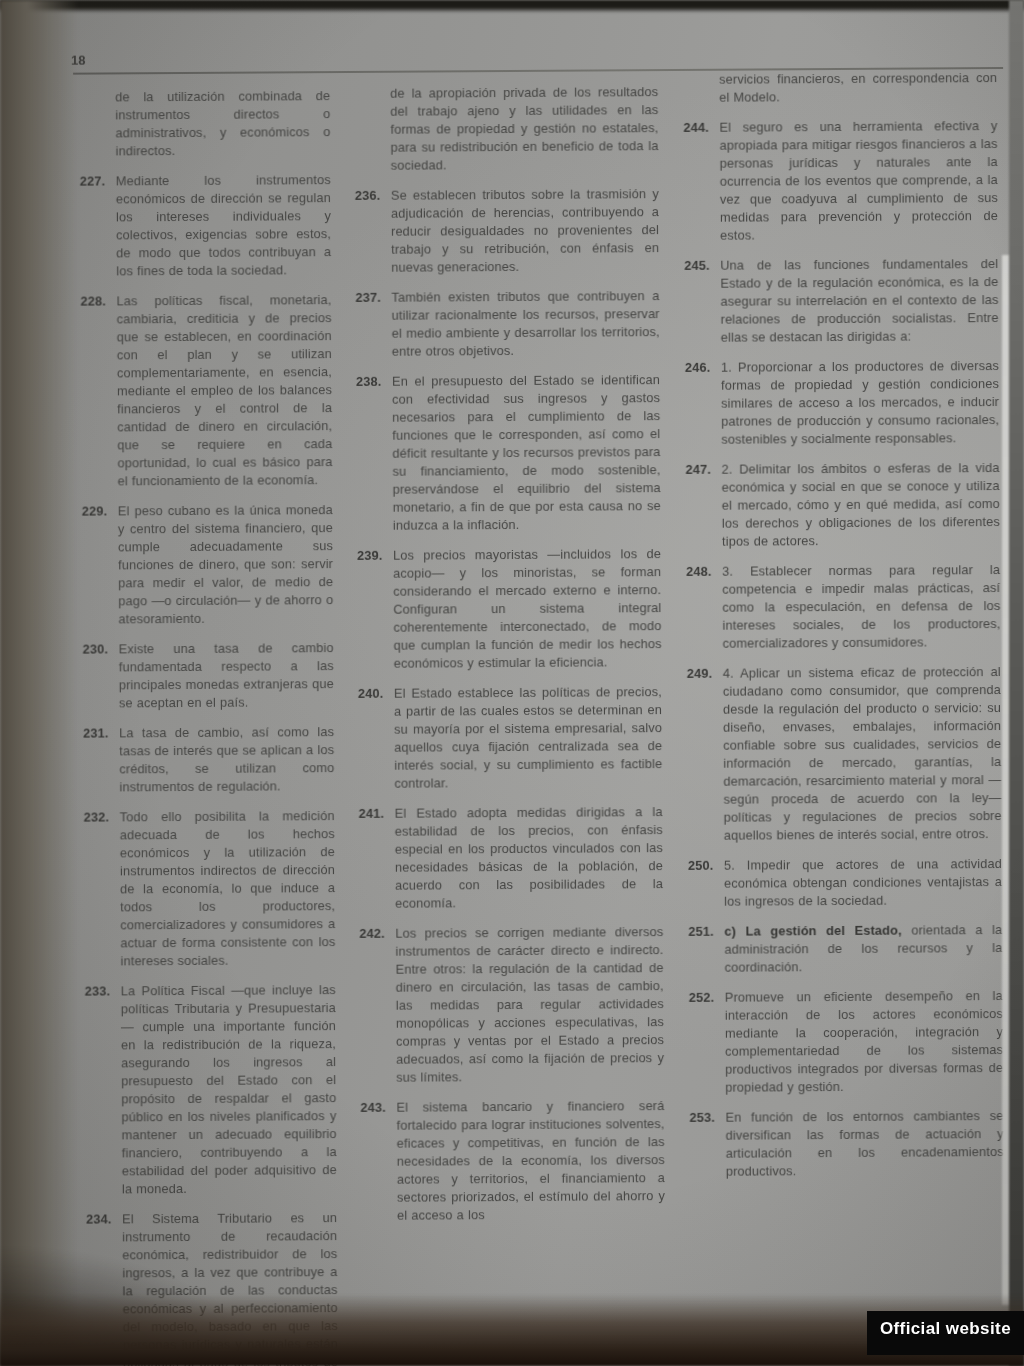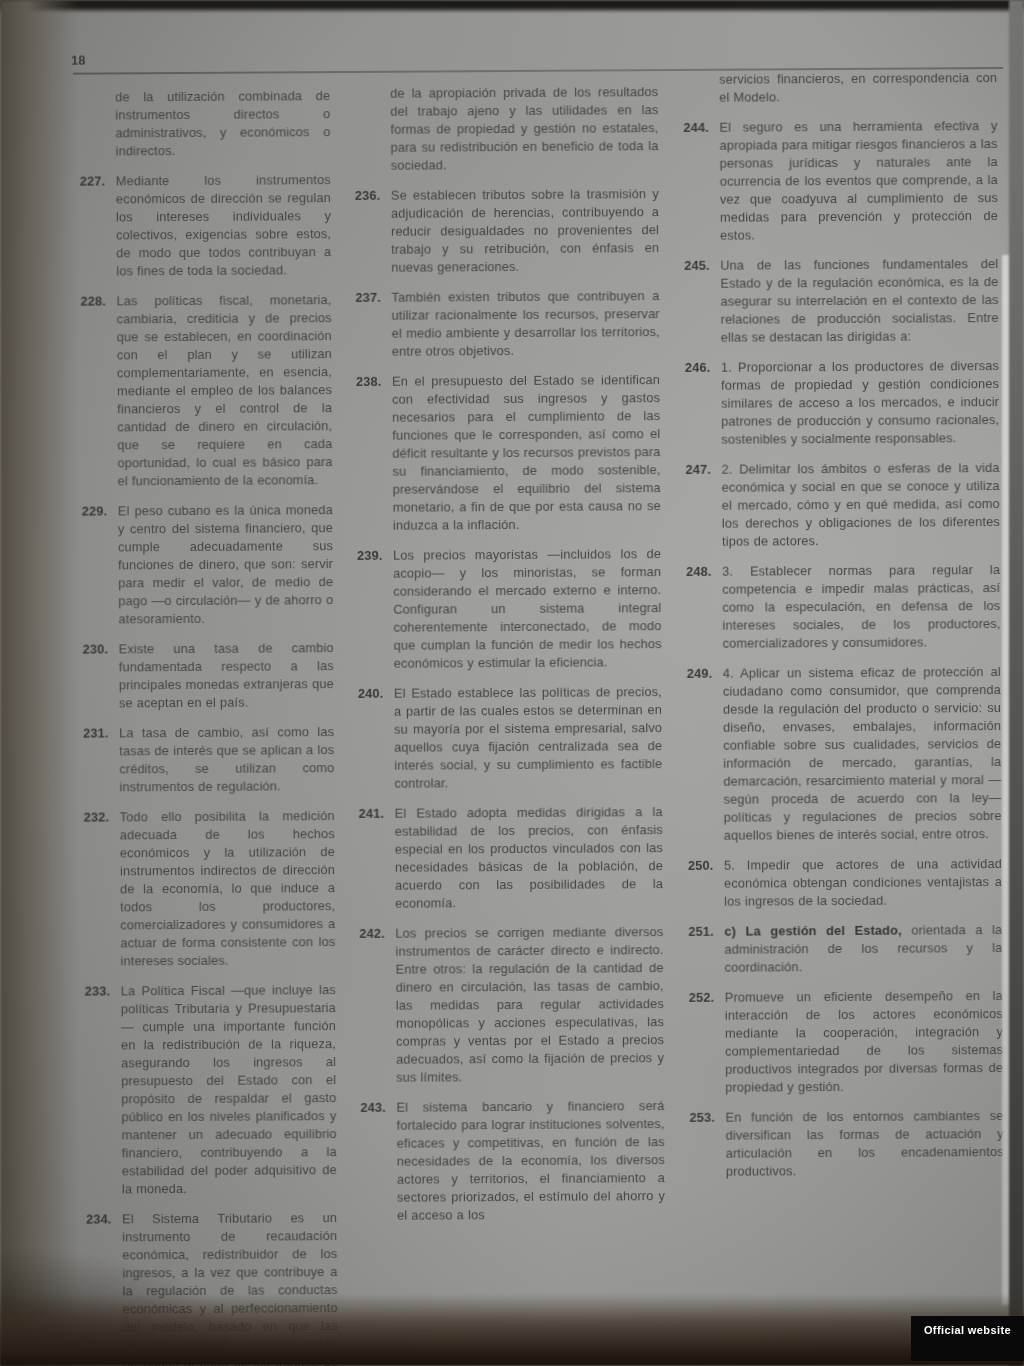--- a/index.html
+++ b/index.html
@@ -52,24 +52,24 @@
     text-align:justify;letter-spacing:.12px;word-spacing:.4px;
     filter:blur(.48px);
   }
   #col1{left:82px;top:86px;width:251px;}
   #col2{left:357px;top:84px;width:304px;}
   #col3{left:686px;top:72px;width:314px;}
   .para{position:relative;padding-left:36px;margin-bottom:12px;}
   .para .num{position:absolute;left:0;top:0;font-weight:bold;color:#3a3a38;}
   .para b{font-weight:bold;color:#353533;}
   .watermark{
-    position:absolute;right:0;bottom:5px;
+    position:absolute;right:0;bottom:11px;
     background:#090909;color:#ffffff;
-    font-size:11px;font-weight:bold;letter-spacing:.4px;
-    padding:8px 13px 25px 13px;
+    font-size:17px;font-weight:bold;letter-spacing:.4px;
+    padding:8px 13px 16px 13px;
   }
 </style>
 </head>
 <body>
 
 <div id="photo">
   <div id="content">
     <div class="page-number">18</div>
     <div class="header-rule"></div>
     <div class="col" id="col1">

